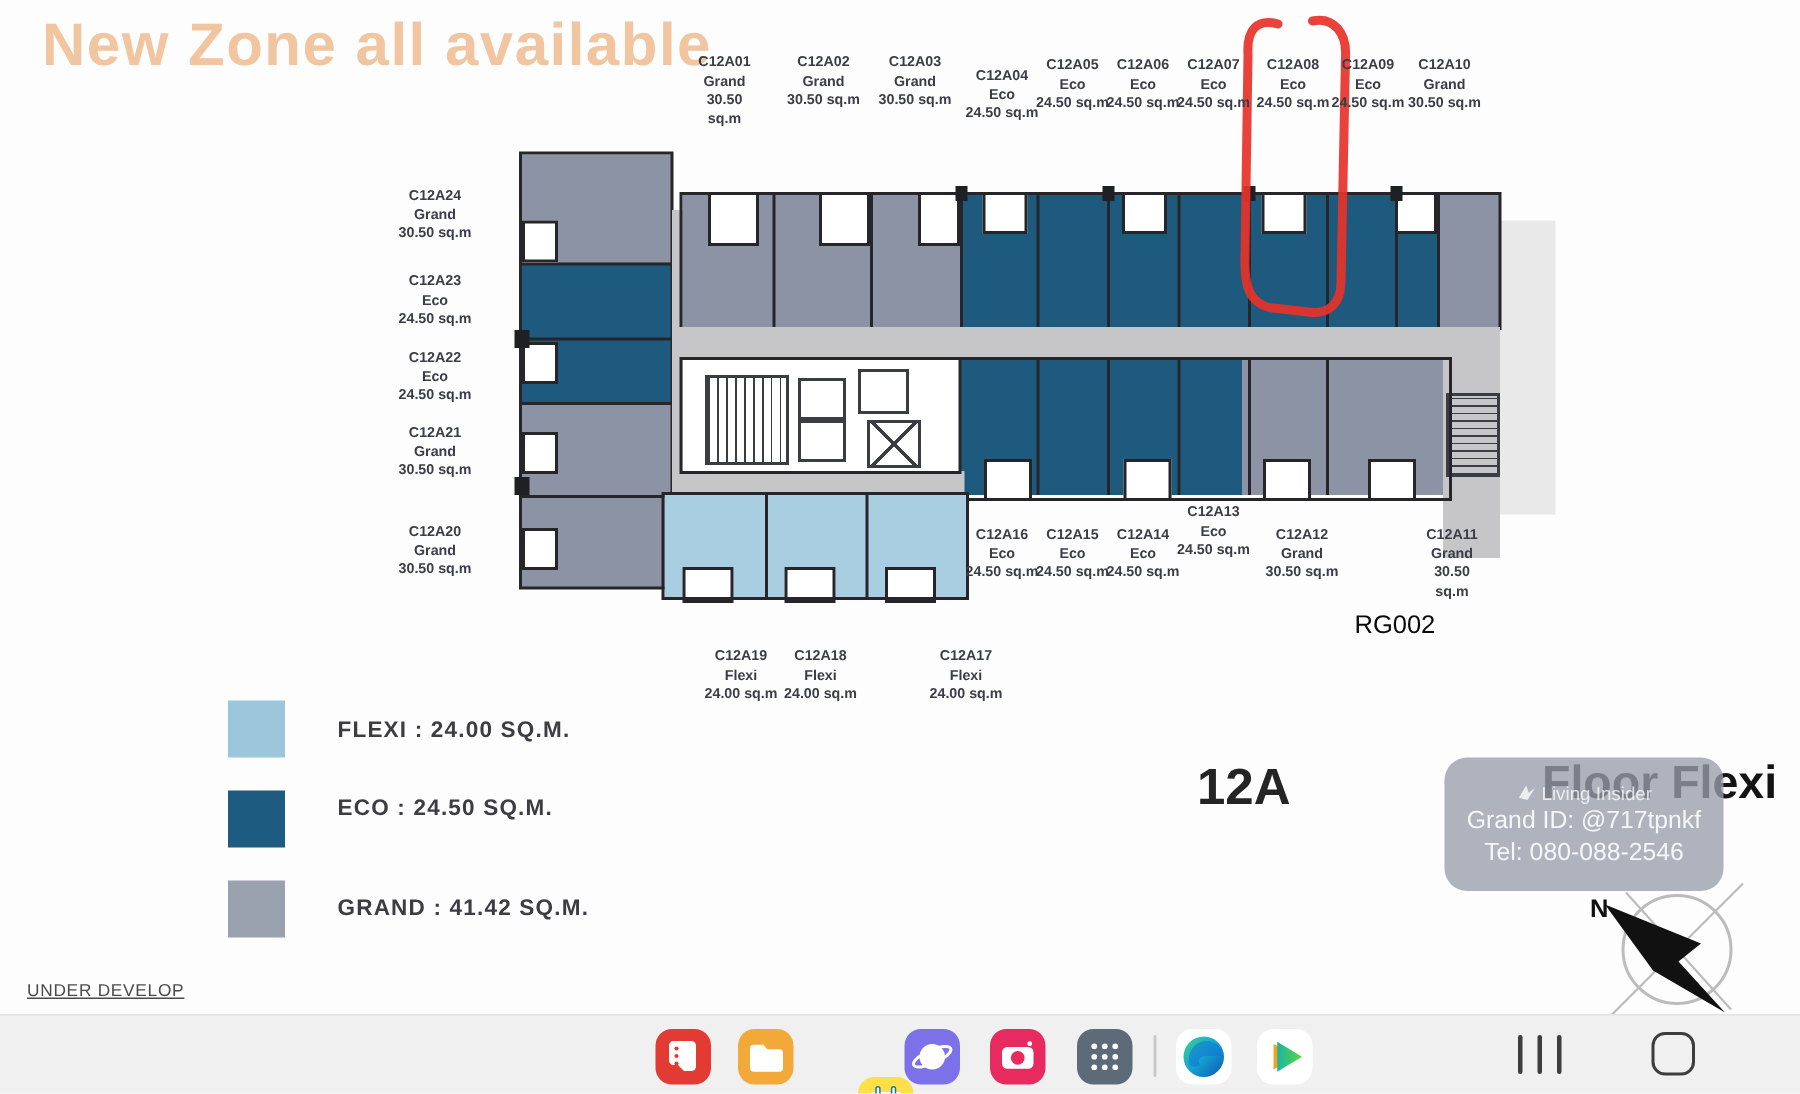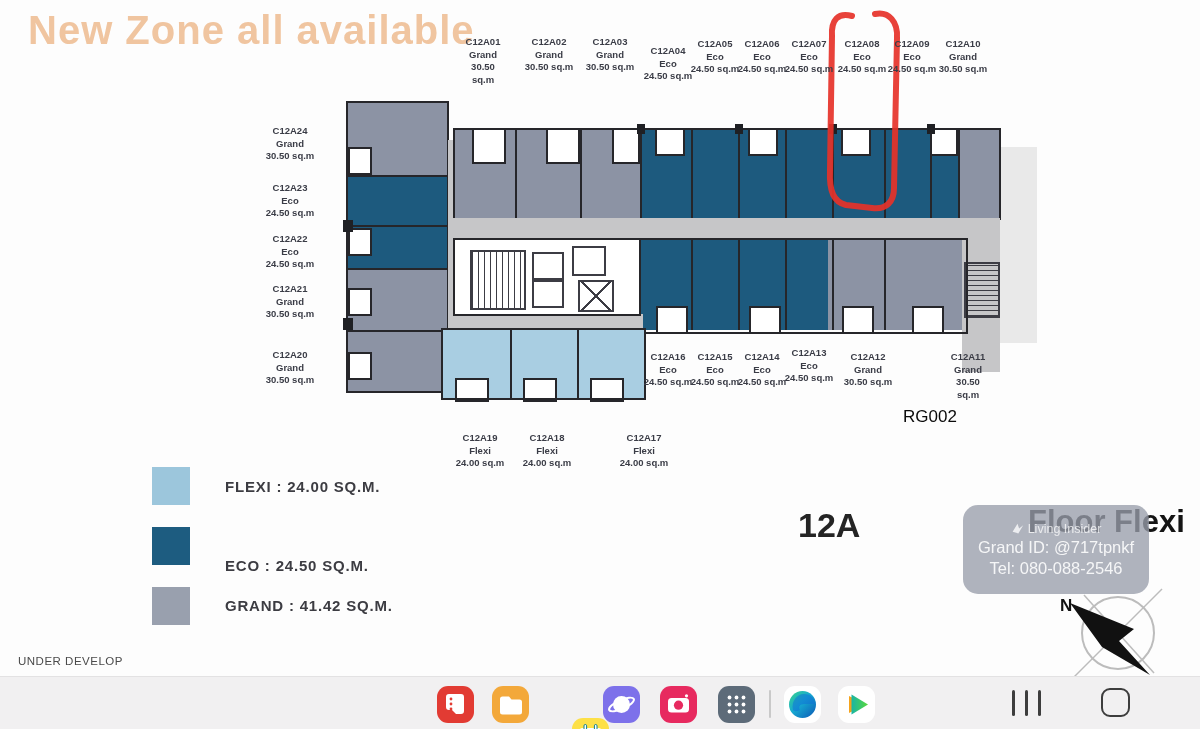--- a/index.html
+++ b/index.html
@@ -26,21 +26,21 @@
     linear-gradient(45deg,transparent calc(50% - 1px),#3c3c44 calc(50% - 1px) calc(50% + 1px),transparent calc(50% + 1px)),
     linear-gradient(135deg,transparent calc(50% - 1px),#3c3c44 calc(50% - 1px) calc(50% + 1px),transparent calc(50% + 1px));}
   .stub{position:absolute;background:#1f2024;}
   
   .lg-sq{position:absolute;width:38px;height:38px;}
   .lg-tx{position:absolute;font-size:15px;font-weight:bold;color:#3c3c42;letter-spacing:0.8px;}
   
   .floor-num{left:798px;top:506px;font-size:34px;font-weight:600;color:#242424;}
   .plan-title{left:1028px;top:504px;font-size:31px;font-weight:600;color:#141414;}
   .rg{left:903px;top:407px;font-size:17px;color:#0a0a0a;}
-  .underdev{left:18px;top:655px;font-size:11.5px;color:#4a4a4a;letter-spacing:0.5px;}
+  .underdev{left:18px;top:655px;font-size:11.5px;color:#4a4a4a;letter-spacing:0.5px;text-decoration:underline;}
   
   .wm{left:963px;top:505px;width:186px;height:89px;border-radius:15px;
       background:rgba(152,158,170,0.78);color:rgba(255,255,255,0.88);
       display:flex;flex-direction:column;justify-content:center;align-items:center;gap:2px;}
   .wm .brand{font-size:12.5px;opacity:0.85;display:flex;align-items:center;gap:4px;}
   .wm .big{font-size:16.5px;}
   
   .taskbar{left:0;top:676px;width:1200px;height:53px;background:#f1f0f1;border-top:1px solid #e3e2e3;}
   .app{position:absolute;top:686px;width:37px;height:37px;border-radius:11px;}
   .cal-num{position:absolute;left:0;top:11px;width:100%;text-align:center;
@@ -227,37 +227,37 @@
 <div class="ul" style="left:683px;top:351px;width:64px">
   <div>C12A15</div>
     <div>Eco</div>
     <div>24.50 sq.m</div>
   </div>
 <div class="ul" style="left:730px;top:351px;width:64px">
   <div>C12A14</div>
     <div>Eco</div>
     <div>24.50 sq.m</div>
   </div>
-<div class="ul" style="left:777px;top:347px;width:64px">
+<div class="ul" style="left:777px;top:336px;width:64px">
   <div>C12A13</div>
     <div>Eco</div>
     <div>24.50 sq.m</div>
   </div>
 <div class="ul" style="left:836px;top:351px;width:64px">
   <div>C12A12</div>
     <div>Grand</div>
     <div>30.50 sq.m</div>
   </div>
 <div class="ul" style="left:946px;top:351px;width:44px">
   <div>C12A11</div>
     <div>Grand</div>
     <div>30.50 sq.m</div>
   </div>
 
-<div class="ul" style="left:448px;top:432px;width:64px">
+<div class="ul" style="left:462px;top:432px;width:64px">
   <div>C12A19</div>
     <div>Flexi</div>
     <div>24.00 sq.m</div>
   </div>
 <div class="ul" style="left:515px;top:432px;width:64px">
   <div>C12A18</div>
     <div>Flexi</div>
     <div>24.00 sq.m</div>
   </div>
 <div class="ul" style="left:612px;top:432px;width:64px">
@@ -265,21 +265,21 @@
     <div>Flexi</div>
     <div>24.00 sq.m</div>
   </div>
 
 <div class="abs rg">RG002</div>
 
 <div>
   <div class="lg-sq" style="left:152px;top:467px;background:#9cc6dc;"></div>
   <div class="lg-tx" style="left:225px;top:478px;">FLEXI : 24.00 SQ.M.</div>
   <div class="lg-sq" style="left:152px;top:527px;background:#1d5c80;"></div>
-  <div class="lg-tx" style="left:225px;top:557px;text-align:center;">ECO : 24.50 SQ.M.</div>
+  <div class="lg-tx" style="left:225px;top:530px;text-align:center;">ECO : 24.50 SQ.M.</div>
   <div class="lg-sq" style="left:152px;top:587px;background:#99a0ae;"></div>
   <div class="lg-tx" style="left:225px;top:597px;">GRAND : 41.42 SQ.M.</div>
 </div>
 
 <div class="abs floor-num">12A</div>
 <div class="abs plan-title">Floor Flexi</div>
 
 <div class="abs wm">
   <div class="brand">
     <svg width="13" height="13" viewBox="0 0 16 16">

